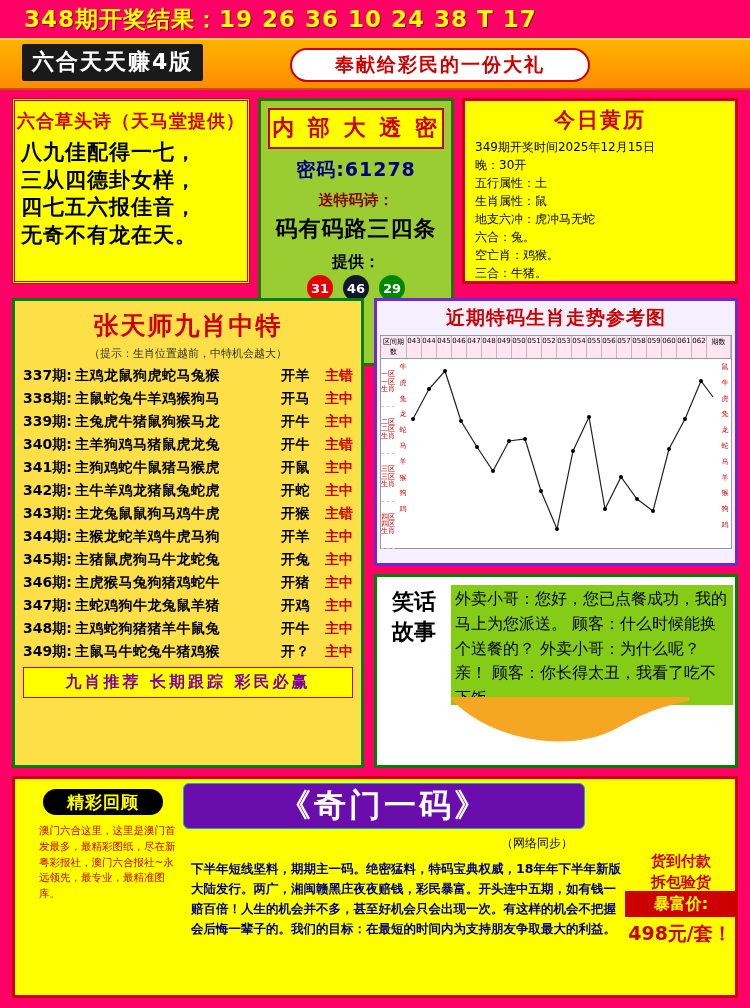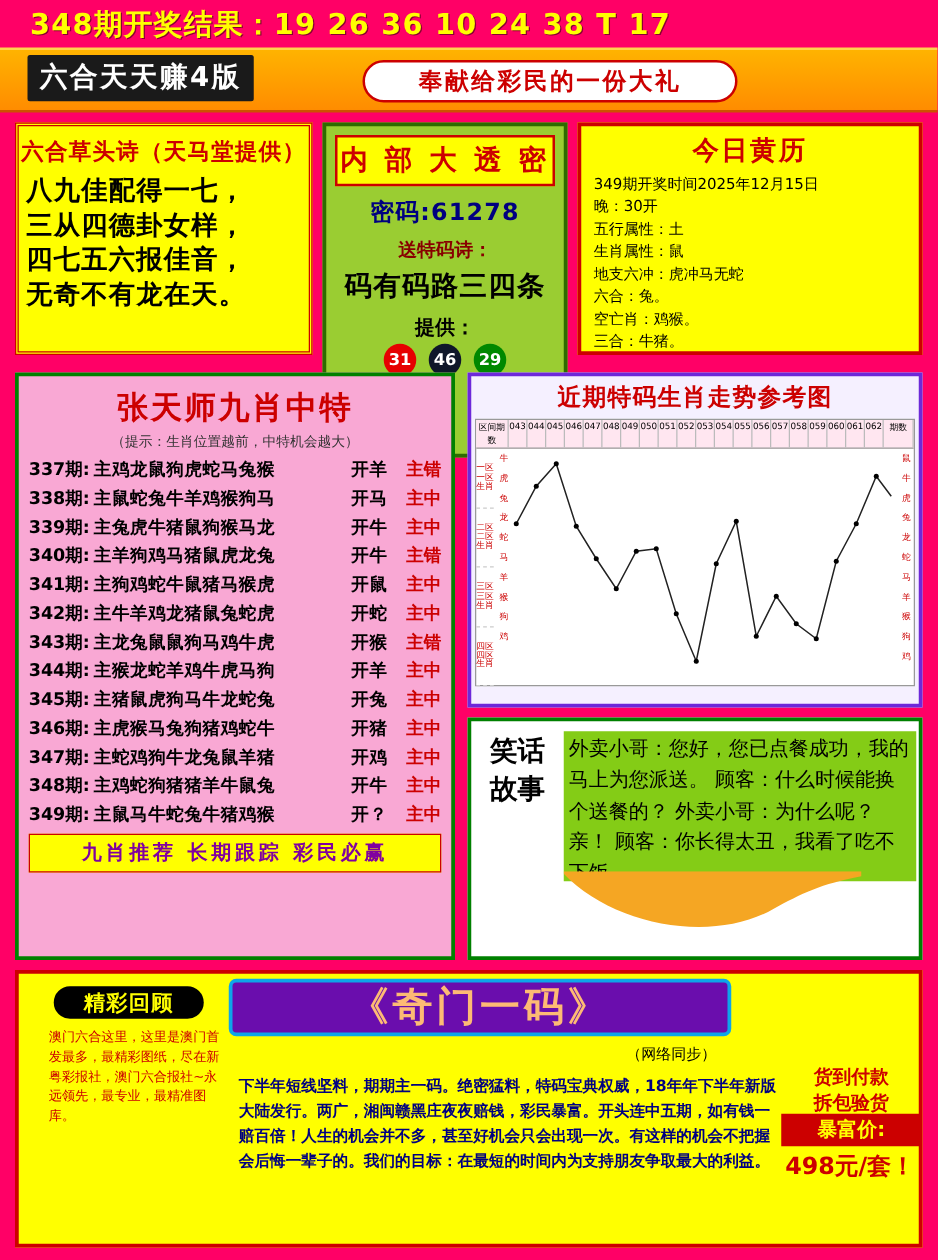--- a/index.html
+++ b/index.html
@@ -102,21 +102,21 @@
     text-align:center; color:#cc0000; font-size:21px; font-weight:bold;
     margin-top:5px; letter-spacing:2px;
   }
   .almanac-lines {
     margin-top:4px; padding:0 10px; color:#000; font-size:12px; line-height:1.5;
   }
 
   
   .box-nine {
     position:absolute; left:12px; top:298px; width:352px; height:470px;
-    background:#f9a8d4; border:3px solid #008000;
+    background:#fde047; border:3px solid #008000;
   }
   .nine-title {
     text-align:center; color:#cc0000; font-size:25px; font-weight:bold;
     margin-top:8px; letter-spacing:2px;
   }
   .nine-hint {
     text-align:center; color:#333; font-size:11px; margin-top:4px;
   }
   .nine-list { margin-top:6px; padding:0 8px; }
   .nine-row {
@@ -175,23 +175,23 @@
     background:#ffff00; border:3px solid #cc0000;
   }
   .review-badge {
     position:absolute; left:28px; top:10px; width:120px; height:26px;
     background:#000; color:#ffff00; font-size:17px; font-weight:bold;
     border-radius:13px; display:flex; align-items:center; justify-content:center;
     letter-spacing:1px;
   }
   .qimen {
     position:absolute; left:168px; top:4px; width:402px; height:46px;
-    background:#6a0dad; border:3px solid #0ea5e9; border-radius:6px;
+    background:#6a0dad; border:1px solid #0ea5e9; border-radius:6px;
     display:flex; align-items:center; justify-content:center;
-    color:#fdba74; font-size:32px; font-weight:bold; letter-spacing:3px;
+    color:#ffffff; font-size:32px; font-weight:bold; letter-spacing:3px;
   }
   .qimen-sub {
     position:absolute; left:486px; top:56px; color:#000; font-size:12px;
   }
   .review-text {
     position:absolute; left:24px; top:44px; width:138px;
     color:#cc0000; font-size:10.5px; line-height:1.5;
   }
   .main-text {
     position:absolute; left:176px; top:80px; width:430px;

